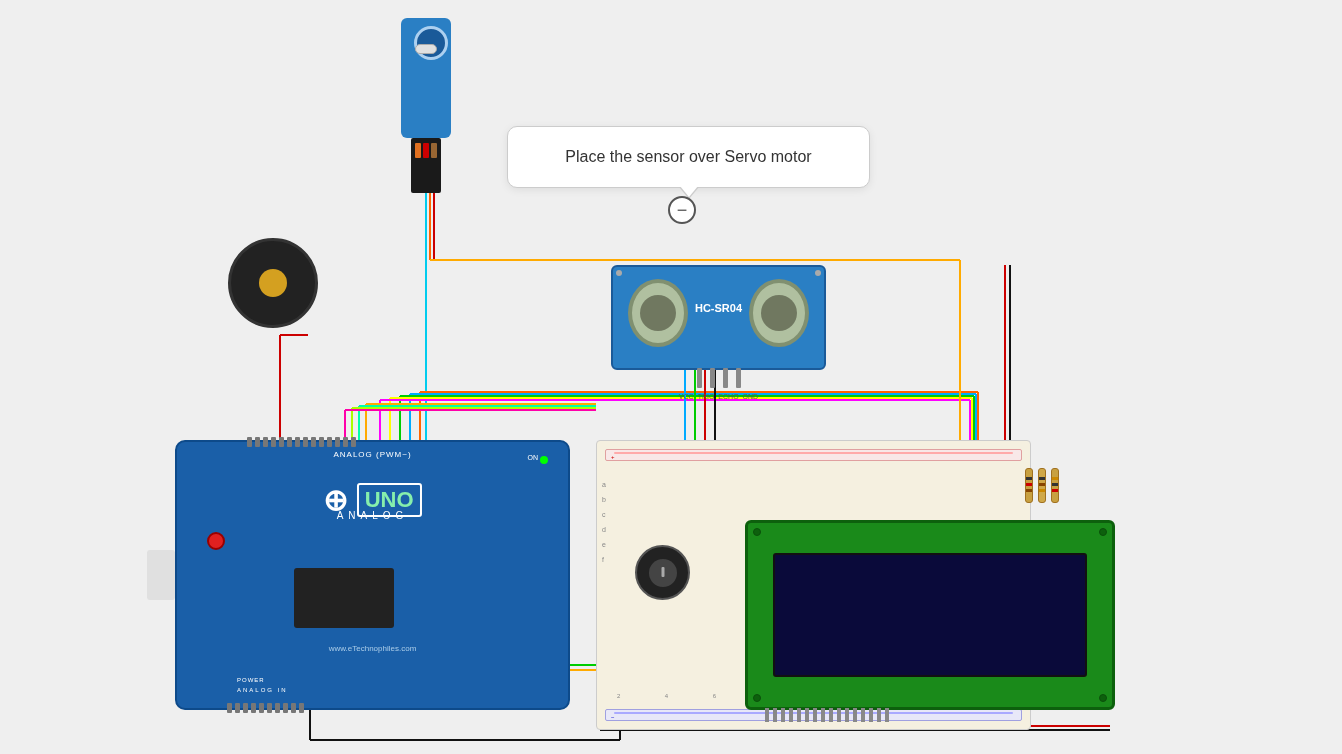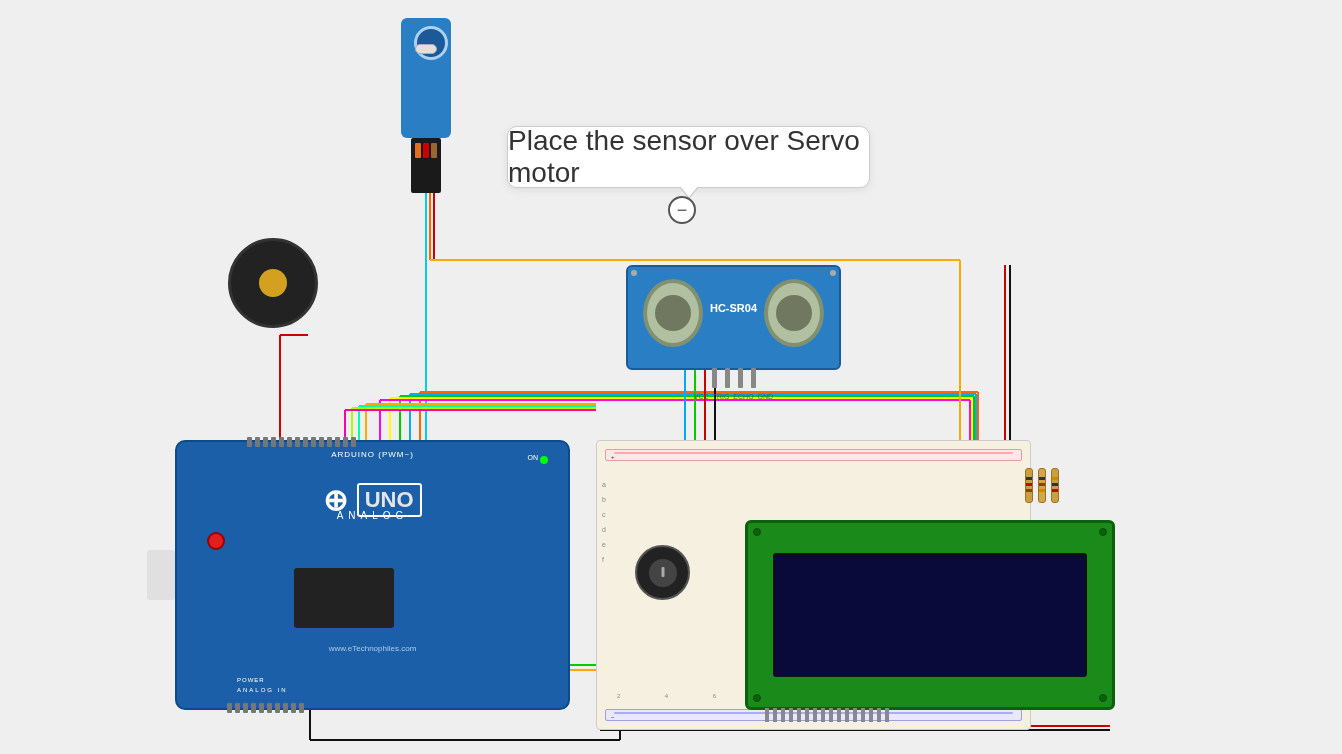--- a/index.html
+++ b/index.html
@@ -26,21 +26,21 @@
       top: 126px;
       left: 507px;
       width: 363px;
       height: 62px;
       background: white;
       border: 1.5px solid #ccc;
       border-radius: 10px;
       display: flex;
       align-items: center;
       justify-content: center;
-      font-size: 28px;
+      font-size: 16px;
       color: #333;
       z-index: 100;
       box-shadow: 0 2px 8px rgba(0,0,0,0.08);
     }
     .tooltip-bubble::after {
       content: '';
       position: absolute;
       bottom: -12px;
       left: 50%;
       transform: translateX(-50%);
@@ -305,21 +305,21 @@
     .lcd-pin {
       width: 4px;
       height: 14px;
       background: #888;
     }
 
     
     .hcsr04 {
       position: absolute;
       top: 265px;
-      left: 626px;
+      left: 611px;
       width: 215px;
       height: 105px;
       z-index: 10;
     }
     .hcsr04-body {
       width: 215px;
       height: 105px;
       background: #2a7fc4;
       border-radius: 6px;
       border: 2px solid #1a5a99;
@@ -565,26 +565,26 @@
   </div>
 
   <div class="buzzer">
     <div class="buzzer-body">
       <div class="buzzer-center"></div>
     </div>
   </div>
 
   <div class="arduino">
     <div class="arduino-body">
-      <div class="arduino-digital-label">ARDUINO (PWM~)</div>
+      <div class="arduino-digital-label">ANALOG (PWM~)</div>
       <div class="arduino-button"></div>
       <div class="arduino-white-block"></div>
       <div style="position:absolute;top:40px;left:50%;transform:translateX(-50%);display:flex;align-items:center;gap:8px;">
         <span style="font-size:30px;color:white;font-weight:bold;">⊕</span>
-        <span style="font-size:22px;color:#e5e5e5;font-weight:bold;border:2px solid white;padding:2px 6px;border-radius:3px;">UNO</span>
+        <span style="font-size:22px;color:#86efac;font-weight:bold;border:2px solid white;padding:2px 6px;border-radius:3px;">UNO</span>
       </div>
       <div style="position:absolute;top:68px;left:50%;transform:translateX(-50%);font-size:10px;color:white;letter-spacing:5px;white-space:nowrap;">ANALOG</div>
       <div style="position:absolute;bottom:55px;left:50%;transform:translateX(-50%);font-size:8px;color:#aacce8;white-space:nowrap;">www.eTechnophiles.com</div>
       <div class="arduino-chip"></div>
 
       <div style="position:absolute;top:-5px;left:70px;display:flex;gap:3px;">
         <div style="width:5px;height:10px;background:#777;border-radius:1px;"></div>
         <div style="width:5px;height:10px;background:#777;border-radius:1px;"></div>
         <div style="width:5px;height:10px;background:#777;border-radius:1px;"></div>
         <div style="width:5px;height:10px;background:#777;border-radius:1px;"></div>

